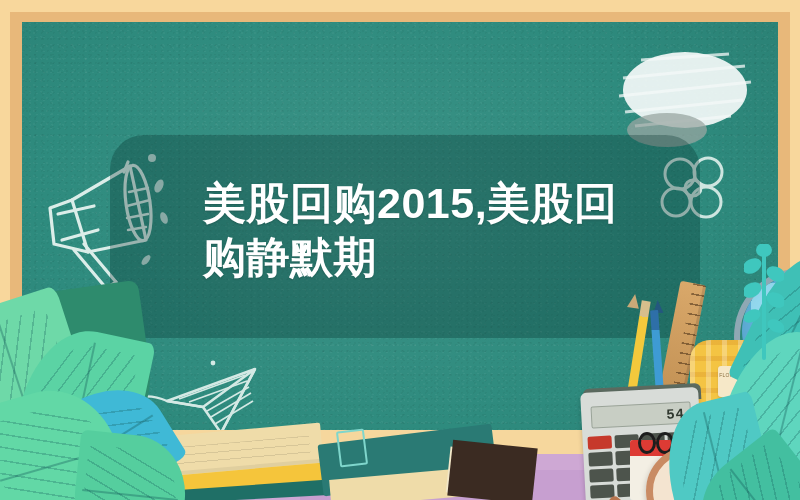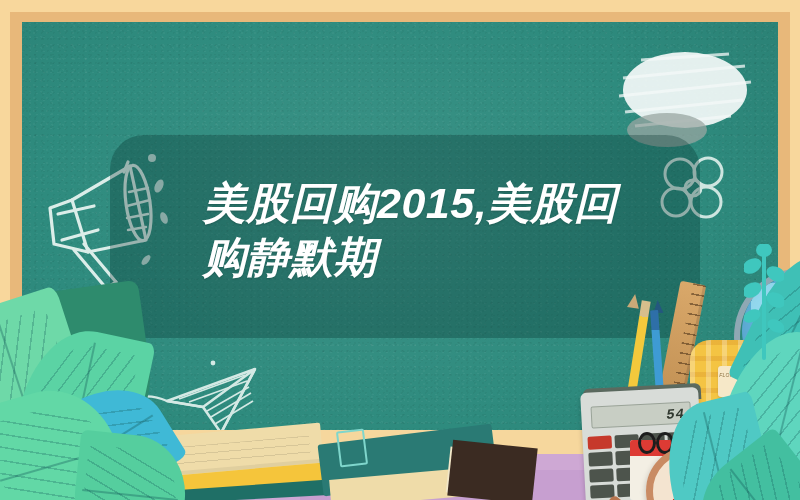--- a/index.html
+++ b/index.html
@@ -3,21 +3,20 @@
 <meta charset="utf-8">
 <style>
   html,body{margin:0;padding:0;background:#fff;}
   body{font-family:"Liberation Sans","DejaVu Sans",sans-serif;}
 
   #stage{
     position:relative;
     width:800px;height:500px;
     overflow:hidden;
     background:#F7D79B;
-    font-style:italic;
   }
 
   
   .frame-outer{position:absolute;inset:0;background:#F8D79C;}
   .frame-inner-edge{position:absolute;left:10px;top:12px;right:10px;bottom:0;background:#E8B87A;}
   .board{
     position:absolute;left:22px;top:22px;right:22px;bottom:0;
     background:#2E8B7E;
     overflow:hidden;
   }

